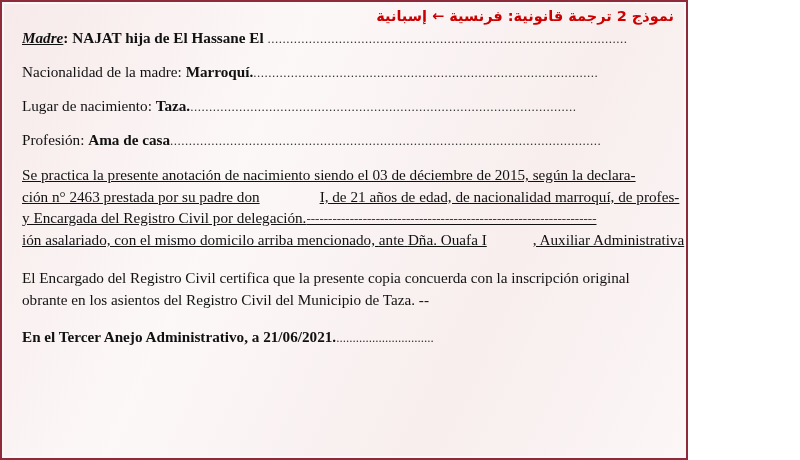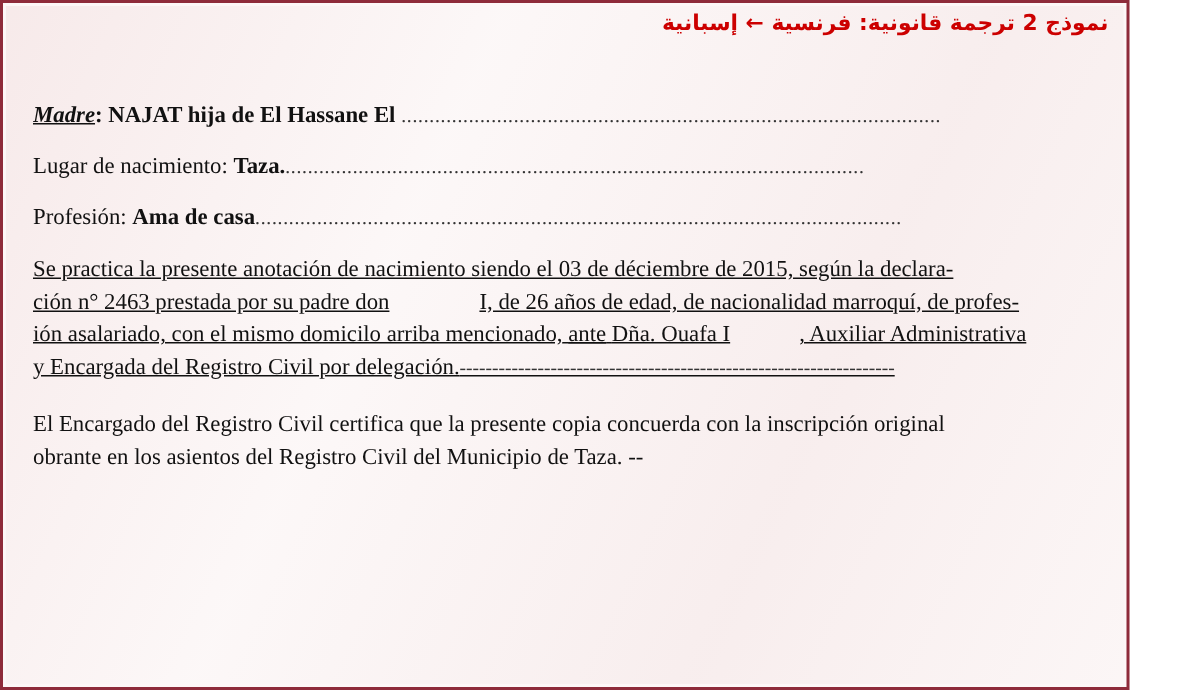--- a/index.html
+++ b/index.html
@@ -8,21 +8,21 @@
   }
   body {
     width: 800px;
     height: 460px;
     background: #ffffff;
     font-family: "Liberation Serif", serif;
     overflow: hidden;
   }
   .page {
     position: relative;
-    width: 753px;
+    width: 688px;
     height: 460px;
     box-sizing: border-box;
     border: 2px solid #8e2b3a;
     background: #fdf7f7;
     overflow: hidden;
   }
   .paper {
     position: absolute;
     left: 2px;
     top: 2px;
@@ -45,21 +45,20 @@
     letter-spacing: 0px;
   }
   .content {
     position: absolute;
     left: 18px;
     top: 24px;
     width: 764px;
     color: #111111;
     font-size: 15.2px;
     line-height: 1.32;
-    margin-top: 39px;
   }
   .line {
     margin-bottom: 14px;
     white-space: nowrap;
     overflow: hidden;
   }
   .b { font-weight: bold; }
   .u { text-decoration: underline; }
   .i { font-style: italic; }
   .dots {
@@ -98,41 +97,48 @@
     <div class="header-note">نموذج 2 ترجمة قانونية: فرنسية ← إسبانية</div>
 
     <div class="content">
 
       <div class="line">
         <span class="b i u">Madre</span><span class="b">:</span>
         <span class="b">NAJAT hija de El Hassane El</span>
         <span class="dots">................................................................................................</span>
       </div>
 
+      <div class="line">
+        <span>Nacionalidad de la madre:</span>
+        <span class="b">Marroquí.</span><span class="dots">............................................................................................</span>
+      </div>
 
       <div class="line">
         <span>Lugar de nacimiento:</span>
         <span class="b">Taza.</span><span class="dots">.......................................................................................................</span>
       </div>
 
 
       <div class="line">
         <span>Profesión:</span>
         <span class="b">Ama de casa</span><span class="dots">...................................................................................................................</span>
       </div>
 
 
       <div class="para">
         <div><span>Se practica la presente anotación de nacimiento siendo el 03 de déciembre de 2015, según la declara-</span></div>
-        <div><span>ción n° 2463 prestada por su padre don</span><span class="gap-mid"></span><span>I, de 26 años de edad, de nacionalidad marroquí, de profes-</span></div>
+        <div><span>ción n° 2463 prestada por su padre don</span><span class="gap-mid"></span><span>I, de 21 años de edad, de nacionalidad marroquí, de profes-</span></div>
+        <div><span>y Encargada del Registro Civil por delegación.</span><span class="dots-long">-------------------------------------------------------------------</span></div>
         <div><span>ión asalariado, con el mismo domicilo arriba mencionado,</span> <span class="u">ante</span> <span>Dña. Ouafa I</span><span class="gap-small"></span><span>, Auxiliar Administrativa</span></div>
-        <div><span>y Encargada del Registro Civil por delegación.</span><span class="dots-long">-------------------------------------------------------------------</span></div>
       </div>
 
       <div class="italic-block">
         <div>El Encargado del Registro Civil certifica que la presente copia concuerda con la inscripción original</div>
         <div>obrante en los asientos del Registro Civil del Municipio de Taza. --</div>
       </div>
 
+      <div class="final-line">
+        <span class="b">En el Tercer Anejo Administrativo, a 21/06/2021.</span><span class="dots-long">..............................</span>
+      </div>
 
     </div>
   </div>
 </div>
 
 </body></html>

